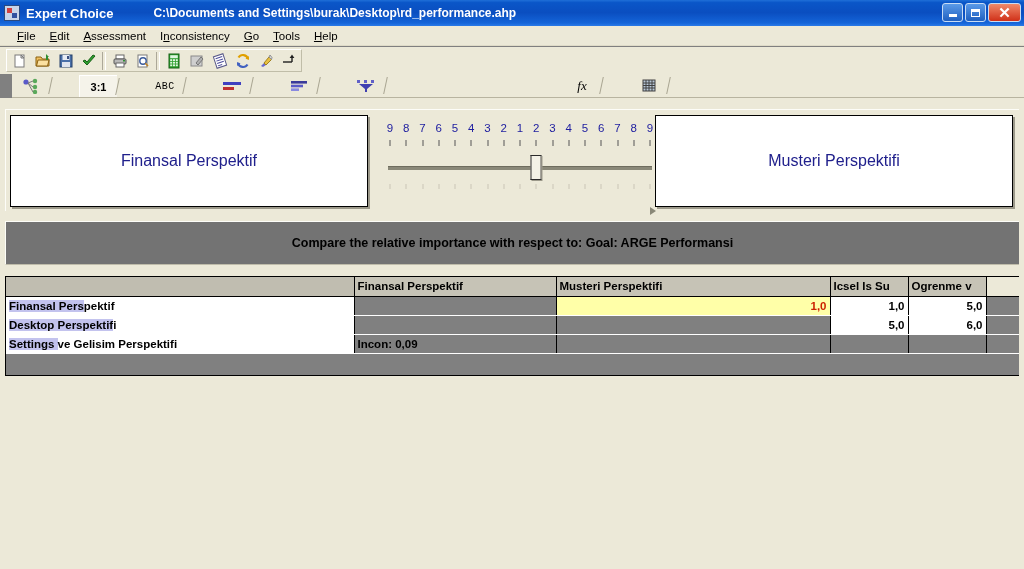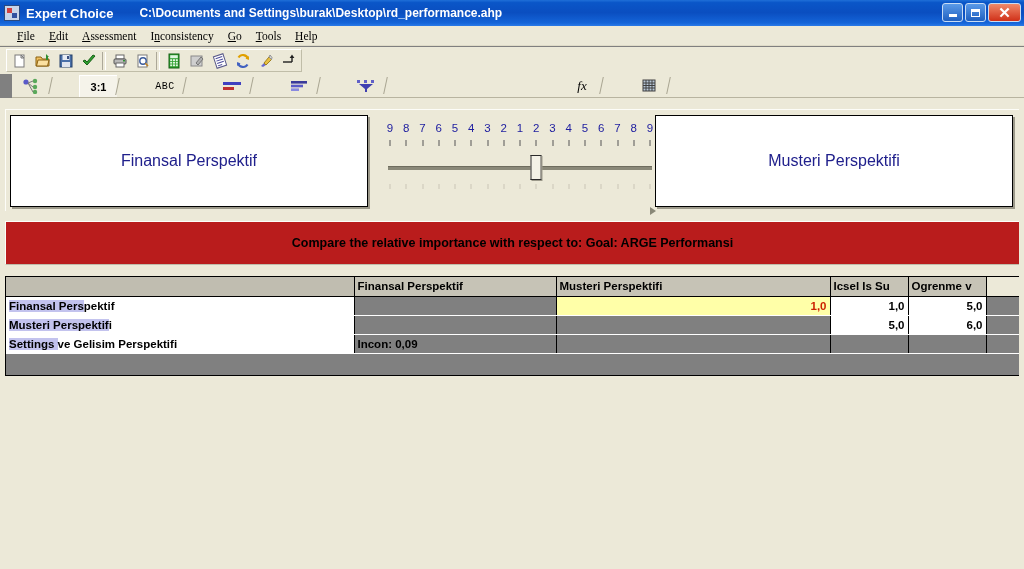--- a/index.html
+++ b/index.html
@@ -42,21 +42,21 @@
     content: ""; position: absolute;
     right: 2px; bottom: 2px; width: 5px; height: 5px;
     background: #3050a0;
   }
   .tb-appname {
     color: #ffffff; font-size: 13px; font-weight: bold;
     white-space: nowrap;
   }
   .tb-path {
     color: #ffffff; font-size: 12px; font-weight: bold;
-    margin-left: 26px; white-space: nowrap;
+    margin-left: 40px; white-space: nowrap;
   }
   .tb-buttons {
     position: absolute; right: 3px; top: 3px;
     display: flex; gap: 2px;
   }
   .tb-btn {
     width: 21px; height: 19px;
     border: 1px solid #c8dcf4;
     border-radius: 3px;
     box-sizing: border-box;
@@ -86,21 +86,20 @@
     display: flex; align-items: center;
     padding-left: 10px;
     box-sizing: border-box;
     border-bottom: 1px solid #dfdbc8;
   }
   .menu-item {
     font-size: 11.5px; color: #000;
     padding: 2px 7px;
     white-space: nowrap;
     cursor: default;
-    font-family: Liberation Serif, serif;
   }
   .menu-item u { text-decoration: underline; }
 
   
   .toolbar {
     position: absolute; left: 0; top: 47px;
     width: 1024px; height: 27px;
     background: #ece9d8;
     display: flex; align-items: center;
     box-sizing: border-box;
@@ -243,21 +242,21 @@
   .slider-ticks-bot i {
     position: absolute; top: 0;
     width: 1px; height: 5px; background: #c9c6b6;
     transform: translateX(-50%);
   }
 
   
   .instr-bar {
     position: absolute; left: 5px; top: 123px;
     width: 1014px; height: 44px;
-    background: #b91c1c;
+    background: #737373;
     border-top: 1px solid #fdfdf8;
     border-left: 1px solid #fdfdf8;
     border-bottom: 1px solid #bfbcaa;
     box-sizing: border-box;
     display: flex; align-items: center; justify-content: center;
   }
   .instr-text {
     font-size: 12.5px; font-weight: bold; color: #000;
   }
 
@@ -609,21 +608,21 @@
         <tbody id="matrix-body">
             <tr>
               <td class="rowlabel"><span class="hl">Finansal Pers</span><span>pektif</span></td>
               <td class="filled"></td>
               <td class="value active">1,0</td>
               <td class="value">1,0</td>
               <td class="value">5,0</td>
               <td class="tail"></td>
             </tr>
             <tr>
-              <td class="rowlabel"><span class="hl">Musteri Perspektif</span><span>i</span></td>
+              <td class="rowlabel"><span class="hl">Desktop Perspektif</span><span>i</span></td>
               <td class="filled"></td>
               <td class="filled"></td>
               <td class="value">5,0</td>
               <td class="value">6,0</td>
               <td class="tail"></td>
             </tr>
             <tr>
               <td class="rowlabel"><span class="hl">Settings </span><span>ve Gelisim Perspektifi</span></td>
               <td class="incon">Incon: 0,09</td>
               <td class="filled"></td>

